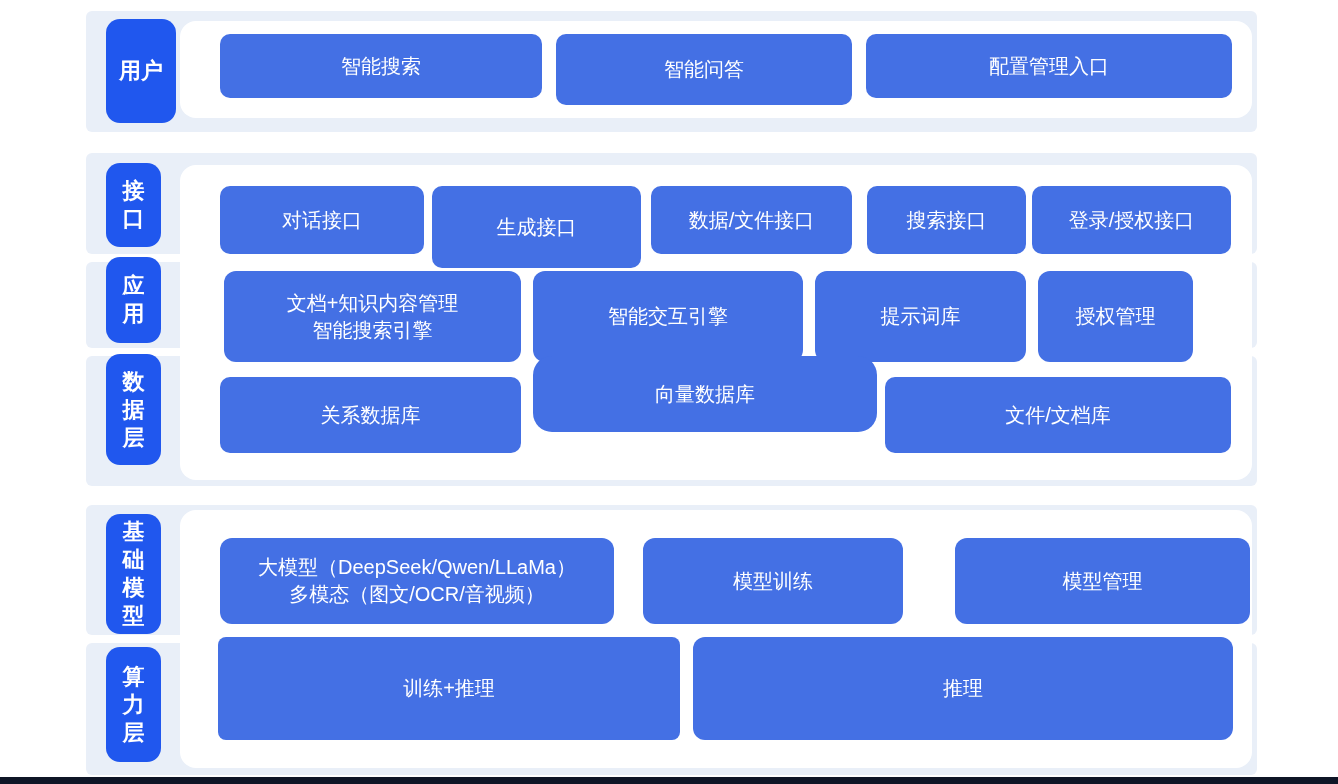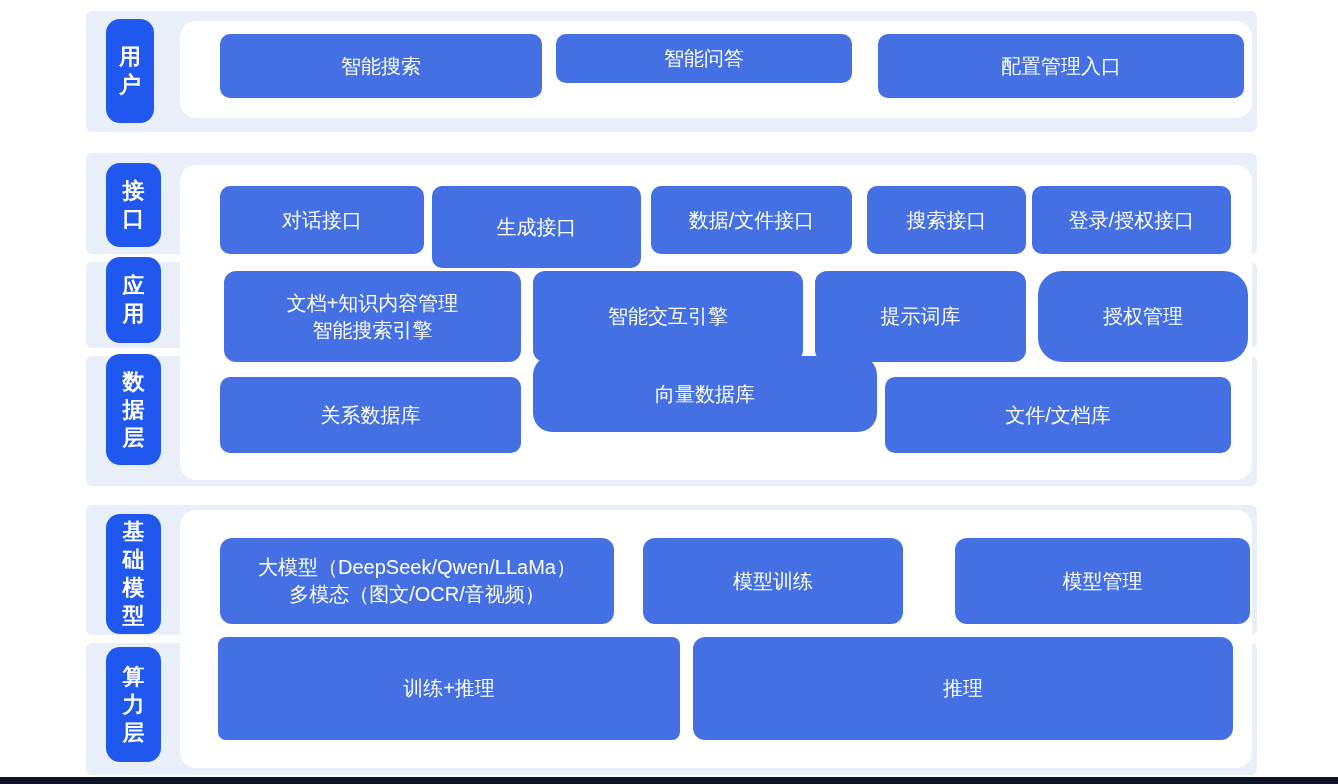--- a/index.html
+++ b/index.html
@@ -56,30 +56,30 @@
     z-index:3;
   }
 </style>
 </head>
 <body>
 
 <div class="stage">
 
   <div class="band" style="left:86px;top:11px;width:1171px;height:121px;"></div>
   <div class="panel" style="left:180px;top:21px;width:1072px;height:97px;"></div>
-  <div class="tab" style="left:106px;top:19px;width:48px;height:104px;">
+  <div class="tab" style="left:106px;top:19px;width:70px;height:104px;">
     <span>用户</span>
   </div>
   <div class="btn" style="left:220px;top:34px;width:322px;height:64px;">
     <span>智能搜索</span>
   </div>
-  <div class="btn" style="left:556px;top:34px;width:296px;height:49px;text-align:right;">
+  <div class="btn" style="left:556px;top:34px;width:296px;height:71px;text-align:right;">
     <span>智能问答</span>
   </div>
-  <div class="btn" style="left:866px;top:34px;width:366px;height:64px;margin-left:12px;">
+  <div class="btn" style="left:866px;top:34px;width:366px;height:64px;">
     <span>配置管理入口</span>
   </div>
 
   <div class="band" style="left:86px;top:153px;width:1171px;height:101px;"></div>
   <div class="band" style="left:86px;top:262px;width:1171px;height:86px;"></div>
   <div class="band" style="left:86px;top:356px;width:1171px;height:130px;"></div>
   <div class="panel" style="left:180px;top:165px;width:1072px;height:315px;"></div>
 
   <div class="tab" style="left:106px;top:163px;width:55px;height:84px;">
     <span>接口</span>
@@ -110,21 +110,21 @@
   <div class="btn" style="left:224px;top:271px;width:297px;height:91px;border-radius:12px;">
     <span>文档+知识内容管理</span>
     <span>智能搜索引擎</span>
   </div>
   <div class="btn" style="left:533px;top:271px;width:270px;height:91px;border-radius:12px;">
     <span>智能交互引擎</span>
   </div>
   <div class="btn" style="left:815px;top:271px;width:211px;height:91px;border-radius:12px;">
     <span>提示词库</span>
   </div>
-  <div class="btn" style="left:1038px;top:271px;width:210px;height:91px;border-radius:24px;">
+  <div class="btn" style="left:1038px;top:271px;width:155px;height:91px;border-radius:12px;">
     <span>授权管理</span>
   </div>
 
   <div class="btn" style="left:220px;top:377px;width:301px;height:76px;">
     <span>关系数据库</span>
   </div>
   <div class="btn" style="left:533px;top:356px;width:344px;height:76px;border-radius:19px;">
     <span>向量数据库</span>
   </div>
   <div class="btn" style="left:885px;top:377px;width:346px;height:76px;">

